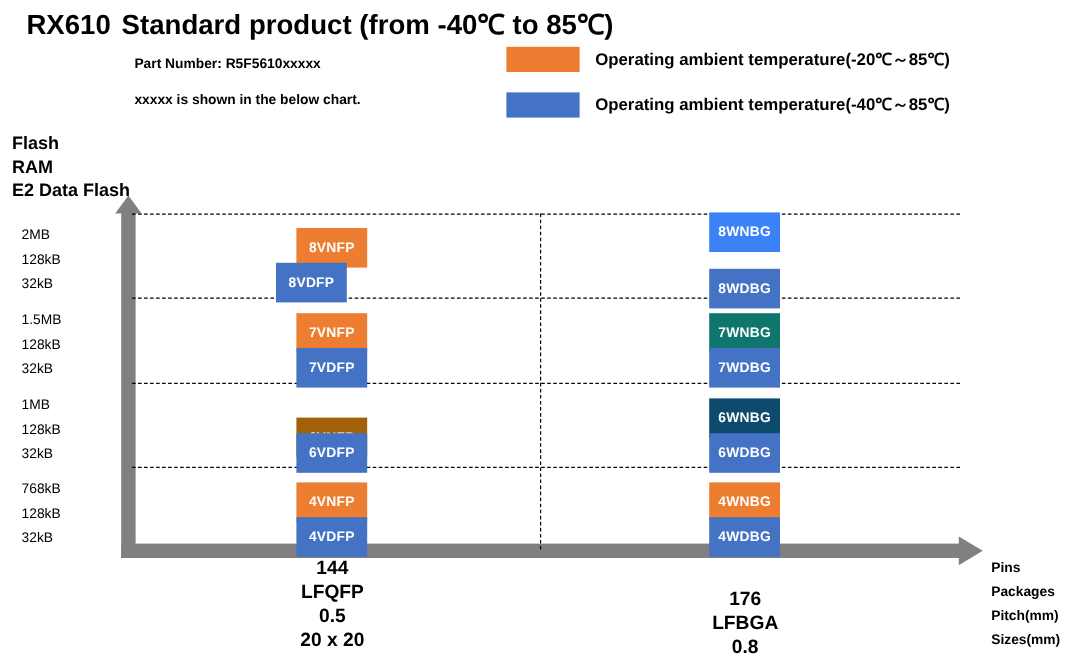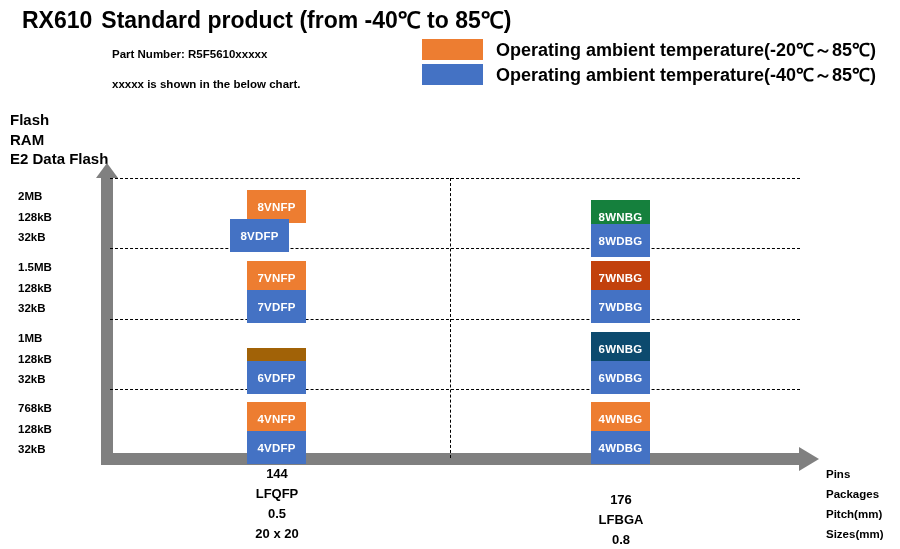--- a/index.html
+++ b/index.html
@@ -43,29 +43,29 @@
 
   
   .legend-row {
     position: absolute;
     left: 422px;
     height: 22px;
     display: flex;
     align-items: center;
   }
   .legend-row.r1 { top: 38px; }
-  .legend-row.r2 { top: 63px; }
+  .legend-row.r2 { top: 76px; }
   .legend-swatch {
     width: 61px;
     height: 21px;
     flex: 0 0 auto;
   }
   .legend-label {
     margin-left: 13px;
-    font-size: 18px;
+    font-size: 14px;
     font-weight: bold;
     white-space: nowrap;
   }
 
   
   .axis-key {
     position: absolute;
     left: 10px;
     top: 110px;
     font-size: 15px;
@@ -148,21 +148,21 @@
     height: 280px;
     border-left: 1.4px dashed #000000;
     width: 0;
   }
 
   
   .mem-group {
     position: absolute;
     left: 18px;
     font-size: 11.5px;
-    font-weight: bold;
+    font-weight: normal;
     line-height: 20.5px;
     white-space: nowrap;
   }
 
   
   .part-box {
     position: absolute;
     width: 59px;
     height: 33px;
     color: #ffffff;
@@ -170,21 +170,21 @@
     font-weight: bold;
     display: flex;
     align-items: center;
     justify-content: center;
     letter-spacing: 0.2px;
   }
 
   
   .col-caption {
     position: absolute;
-    font-size: 13px;
+    font-size: 16px;
     font-weight: bold;
     text-align: center;
     line-height: 20px;
     width: 140px;
   }
   .row-caption {
     position: absolute;
     left: 826px;
     top: 464px;
     font-size: 11.5px;
@@ -259,34 +259,34 @@
       <div>128kB</div>
       <div>32kB</div>
     </div>
 
     <div class="part-box" style="left:247px; top:190px; background:#ED7D31">
       <span>8VNFP</span>
     </div>
     <div class="part-box" style="left:230px; top:219px; background:#4472C4">
       <span>8VDFP</span>
     </div>
-    <div class="part-box" style="left:591px; top:200px; background:#15803d">
+    <div class="part-box" style="left:591px; top:177px; background:#3b82f6">
       <span>8WNBG</span>
     </div>
     <div class="part-box" style="left:591px; top:224px; background:#4472C4">
       <span>8WDBG</span>
     </div>
 
     <div class="part-box" style="left:247px; top:261px; background:#ED7D31">
       <span>7VNFP</span>
     </div>
     <div class="part-box" style="left:247px; top:290px; background:#4472C4">
       <span>7VDFP</span>
     </div>
-    <div class="part-box" style="left:591px; top:261px; background:#c2410c">
+    <div class="part-box" style="left:591px; top:261px; background:#0f766e">
       <span>7WNBG</span>
     </div>
     <div class="part-box" style="left:591px; top:290px; background:#4472C4">
       <span>7WDBG</span>
     </div>
 
     <div class="part-box" style="left:247px; top:348px; background:#a16207">
       <span>6VNFP</span>
     </div>
     <div class="part-box" style="left:247px; top:361px; background:#4472C4">

